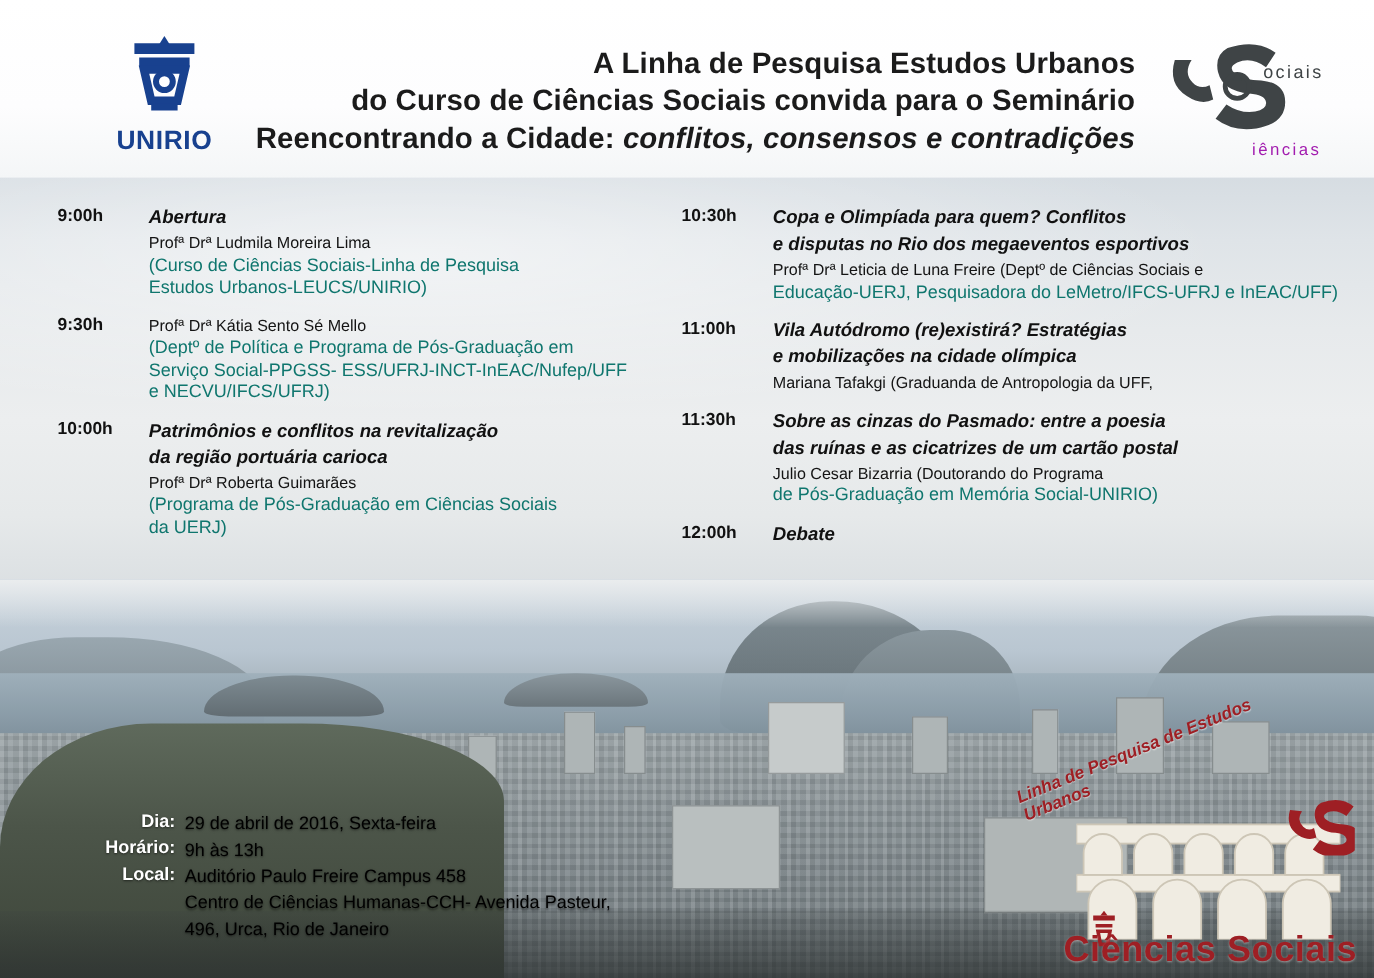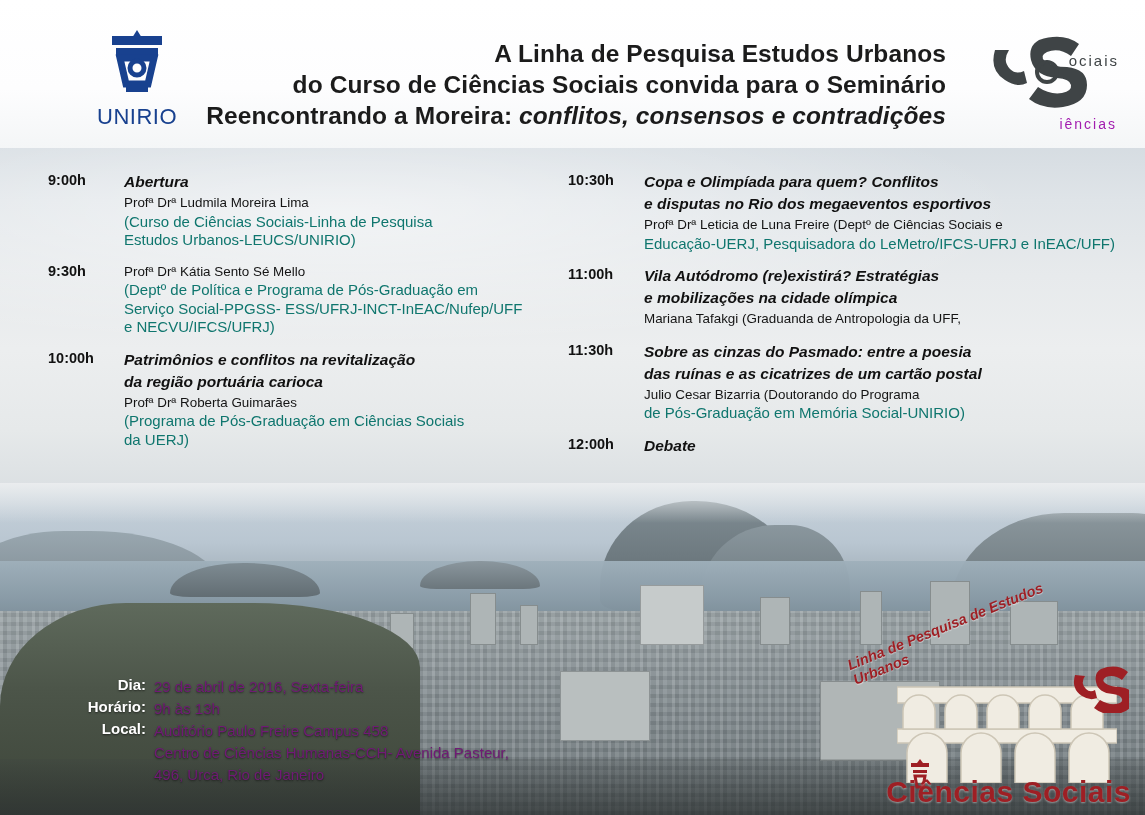--- a/index.html
+++ b/index.html
@@ -119,24 +119,24 @@
     line-height: 31px; letter-spacing: .1px;
   }
   .title-line .ital { font-style: italic; font-weight: bold; }
 
   
   .unirio {
     position:absolute; left:82px; top:28px; width:110px; height:102px;
   }
   .unirio .word {
     position:absolute; left:0; bottom:0; width:110px; text-align:center;
-    font-size:22px; font-weight:normal; color:#18418f; letter-spacing:.5px;
-  }
-  
-  .cs-logo { position:absolute; right:28px; top:30px; width:130px; height:108px; }
+    font-size:22px; font-weight:bold; color:#18418f; letter-spacing:.5px;
+  }
+  
+  .cs-logo { position:absolute; right:44px; top:30px; width:130px; height:108px; }
   .cs-logo .sociais {
     position:absolute; right:-2px; top:22px; font-size:15px; color:#3f4446; letter-spacing:2px;
   }
   .cs-logo .ciencias {
     position:absolute; right:0px; bottom:6px; font-size:14px; color:#a21caf; letter-spacing:2px;
   }
 
   
   .prog { position:absolute; top:172px; left:0; width:1145px; height:300px; }
   .col { position:absolute; top:0; }
@@ -166,21 +166,21 @@
   .info {
     position:absolute; left:62px; top:676px; width:560px; color:#fff;
     text-shadow: 0 1px 2px rgba(0,0,0,.55);
   }
   .info .row { position:relative; min-height:22px; }
   .info .lbl {
     position:absolute; left:0; top:0; width:84px; text-align:right;
     font-size:15px; font-weight:bold; color:#fff;
   }
   .info .val {
-    margin-left:92px; font-size:15px; color:#701a75; line-height:22px;
+    margin-left:92px; font-size:15px; color:#000000; line-height:22px;
   }
   .info .val.cont { margin-left:92px; }
 
   
   .arcos { position:absolute; right:8px; bottom:4px; width:290px; height:190px; }
   .arcos .ribbon {
     position:absolute; left:4px; top:36px; width:240px;
     transform: rotate(-22deg); transform-origin: left center;
     font-size:14.5px; font-weight:bold; color:#9e1f24; font-style:italic;
     text-shadow: 0 1px 1px rgba(255,255,255,.5);
@@ -212,21 +212,21 @@
         <path d="M55 2 l5 8 h-10 z"></path>
       </g>
     </svg>
     <div class="word">UNIRIO</div>
   </div>
 
   <div class="title-wrap">
     <div class="title-line">A Linha de Pesquisa Estudos Urbanos</div>
     <div class="title-line">do Curso de Ciências Sociais convida para o Seminário</div>
     <div class="title-line">
-      <span>Reencontrando a Moreira:</span>
+      <span>Reencontrando a Cidade:</span>
       <span class="ital">conflitos, consensos e contradições</span>
     </div>
   </div>
 
   <div class="cs-logo">
     <svg width="120" height="84" viewBox="0 0 120 84">
       <g fill="#3f4446">
         <path d="M8 20 q-6 20 10 30 q12 8 22 3 l-3 -12 q-8 4 -14 -2 q-8 -8 -1 -19 z"></path>
         <path d="M52 10 q24 -8 40 4 l-8 12 q-12 -9 -24 -4 q-8 4 -2 9 q8 6 22 6 q20 2 20 18 q0 18 -24 22 q-20 3 -34 -8 l9 -12 q12 8 24 6 q10 -2 9 -8 q-1 -6 -14 -7 q-22 -2 -26 -18 q-3 -14 8 -20 z"></path>
         <circle cx="60" cy="42" r="10" fill="none" stroke="#3f4446" stroke-width="4"></circle>

